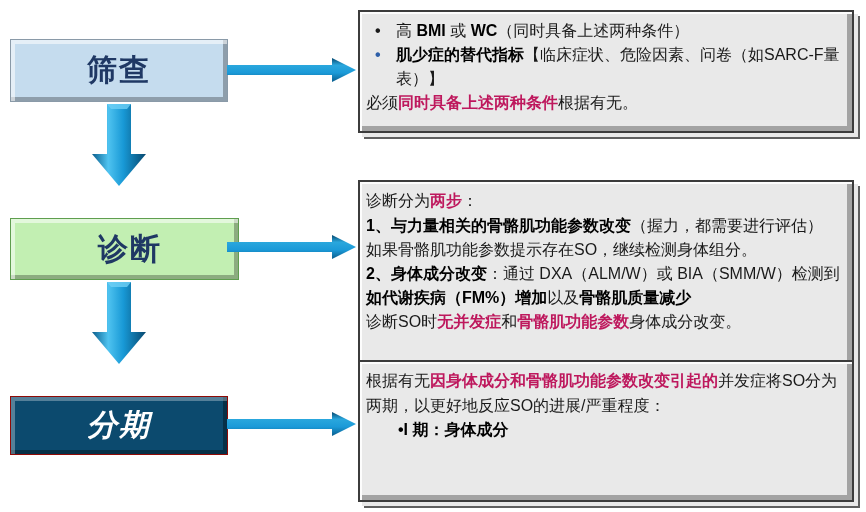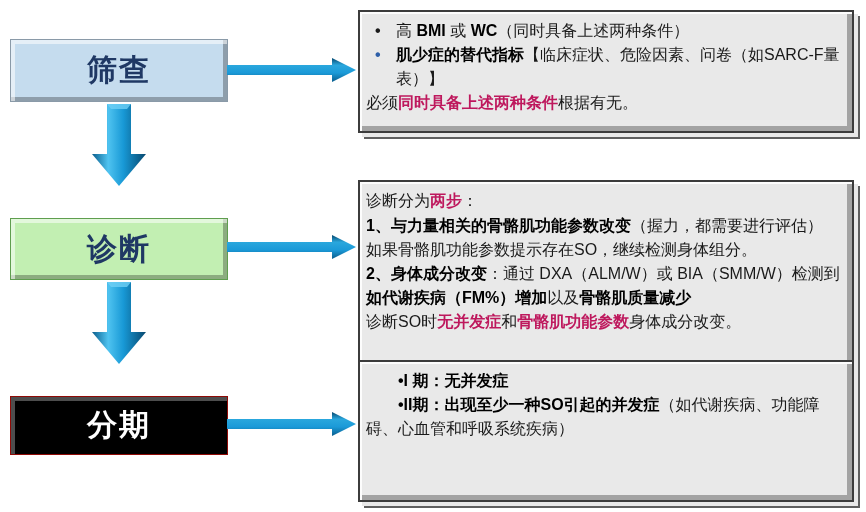--- a/index.html
+++ b/index.html
@@ -8,23 +8,23 @@
 
   
   .step{
     position:absolute;left:10px;width:216px;
     display:flex;align-items:center;justify-content:center;
     font-weight:bold;font-size:30px;letter-spacing:2px;
     border:1px solid #6e6e6e;
     box-shadow:inset 4px 4px 0 rgba(255,255,255,.55), inset -4px -4px 0 rgba(0,0,0,.28);
   }
   .step-screening{top:39px;height:61px;background:#c5dcee;color:#1f3864;border-color:#8a9aa8;}
-  .step-diagnosis{top:218px;height:60px;background:#c2efb2;color:#1f3864;border-color:#5f9e4f;}
-  .step-staging{top:396px;height:57px;background:#000000;color:#ffffff;border-color:#8f0a06;
-    box-shadow:inset 4px 4px 0 rgba(255,255,255,.30), inset -4px -4px 0 rgba(0,0,0,.35);}
+  .step-diagnosis{top:218px;height:60px;background:#c2efb2;color:#1f3864;border-color:#5f9e4f;padding-left:11px;}
+  .step-staging{top:396px;height:57px;background:#0c4a6e;color:#ffffff;border-color:#8f0a06;
+    box-shadow:inset 4px 4px 0 rgba(255,255,255,.30), inset -4px -4px 0 rgba(0,0,0,.35);font-style:italic;}
 
   
   .arrow{position:absolute;line-height:0;}
   .down-arrow-1{left:91px;top:103px;}
   .down-arrow-2{left:91px;top:281px;}
   .right-arrow-1{left:227px;top:57px;}
   .right-arrow-2{left:227px;top:234px;}
   .right-arrow-3{left:227px;top:411px;}
 
   
@@ -119,17 +119,17 @@
 
   <div class="panel panel-diagnosis">
       <p class="para plain"><span class="seg-n">诊断分为</span><span class="seg-b">两步</span><span class="seg-n">：</span></p>
       <p class="para plain"><span class="seg-bb">1、与力量相关的骨骼肌功能参数改变</span><span class="seg-n">（握力，都需要进行评估）</span></p>
       <p class="para plain"><span class="seg-n">如果骨骼肌功能参数提示存在SO，继续检测身体组分。</span></p>
       <p class="para plain"><span class="seg-bb">2、身体成分改变</span><span class="seg-n">：通过 DXA（ALM/W）或 BIA（SMM/W）检测到</span><span class="seg-bb">如代谢疾病（FM%）增加</span><span class="seg-n">以及</span><span class="seg-bb">骨骼肌质量减少</span></p>
       <p class="para plain"><span class="seg-n">诊断SO时</span><span class="seg-b">无并发症</span><span class="seg-n">和</span><span class="seg-b">骨骼肌功能参数</span><span class="seg-n">身体成分改变。</span></p>
     </div>
 
   <div class="panel panel-staging">
-      <p class="para indent"><span class="seg-bb">•I 期：无并发症</span></p>
-      <p class="para indent"><span class="seg-bb">•II期：出现至少一种SO引起的并发症</span><span class="seg-n">（如代谢疾病、功能障碍、心血管和呼吸系统疾病）</span></p>
+      <p class="para plain"><span class="seg-n">根据有无</span><span class="seg-b">因身体成分和骨骼肌功能参数改变引起的</span><span class="seg-n">并发症将SO分为两期，以更好地反应SO的进展/严重程度：</span></p>
+      <p class="para indent"><span class="seg-bb">•I 期：身体成分</span></p>
     </div>
 
 </div>
 
 </body></html>

